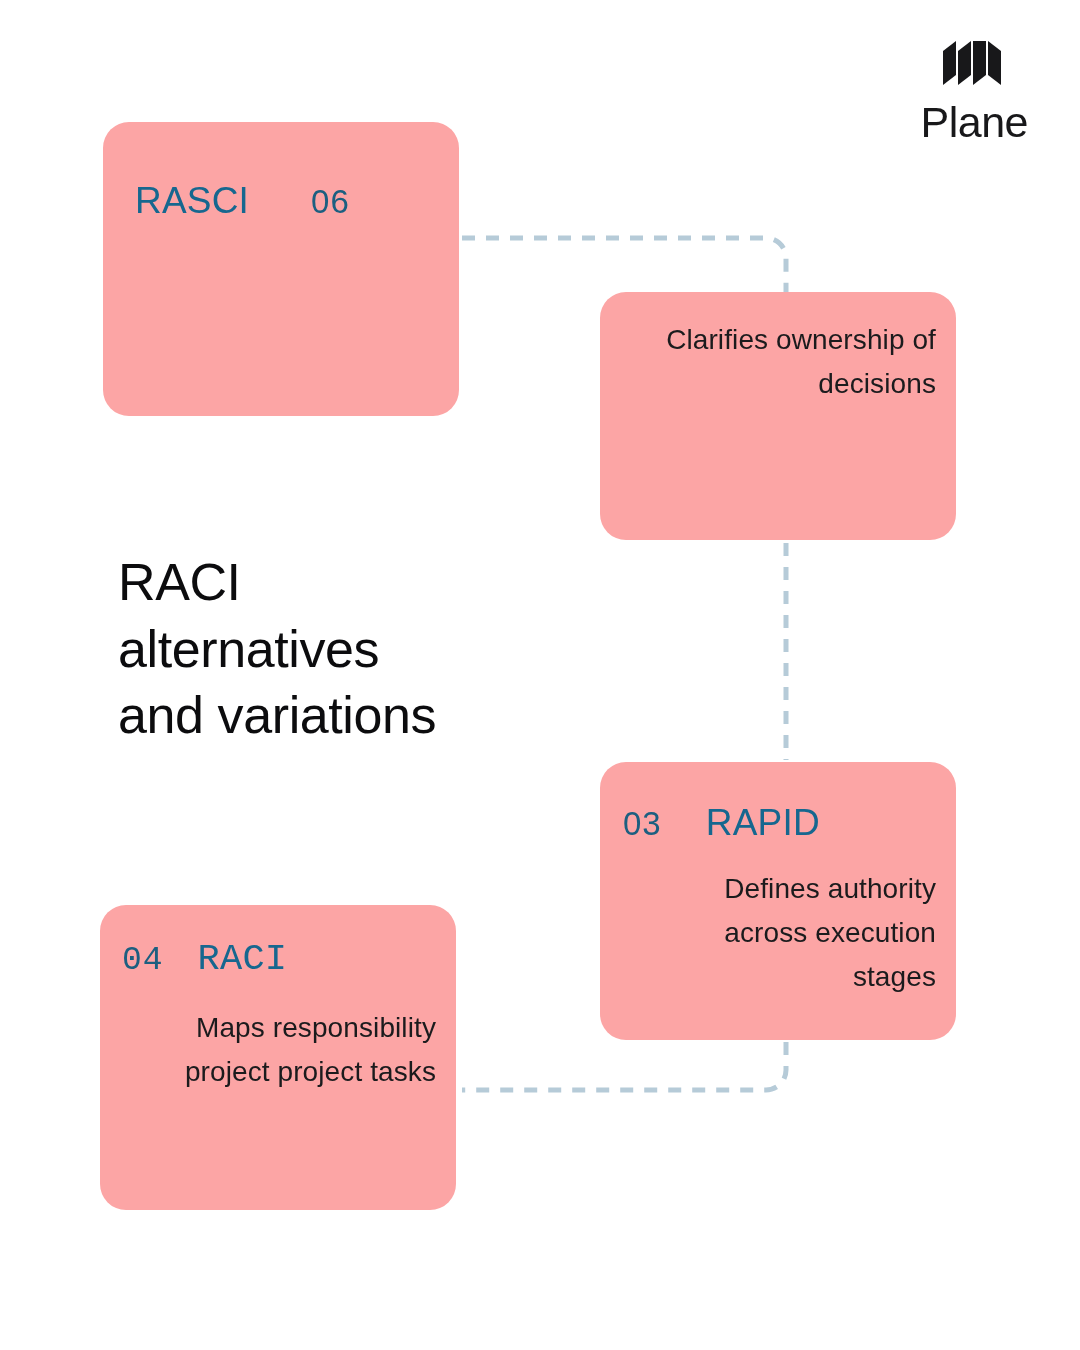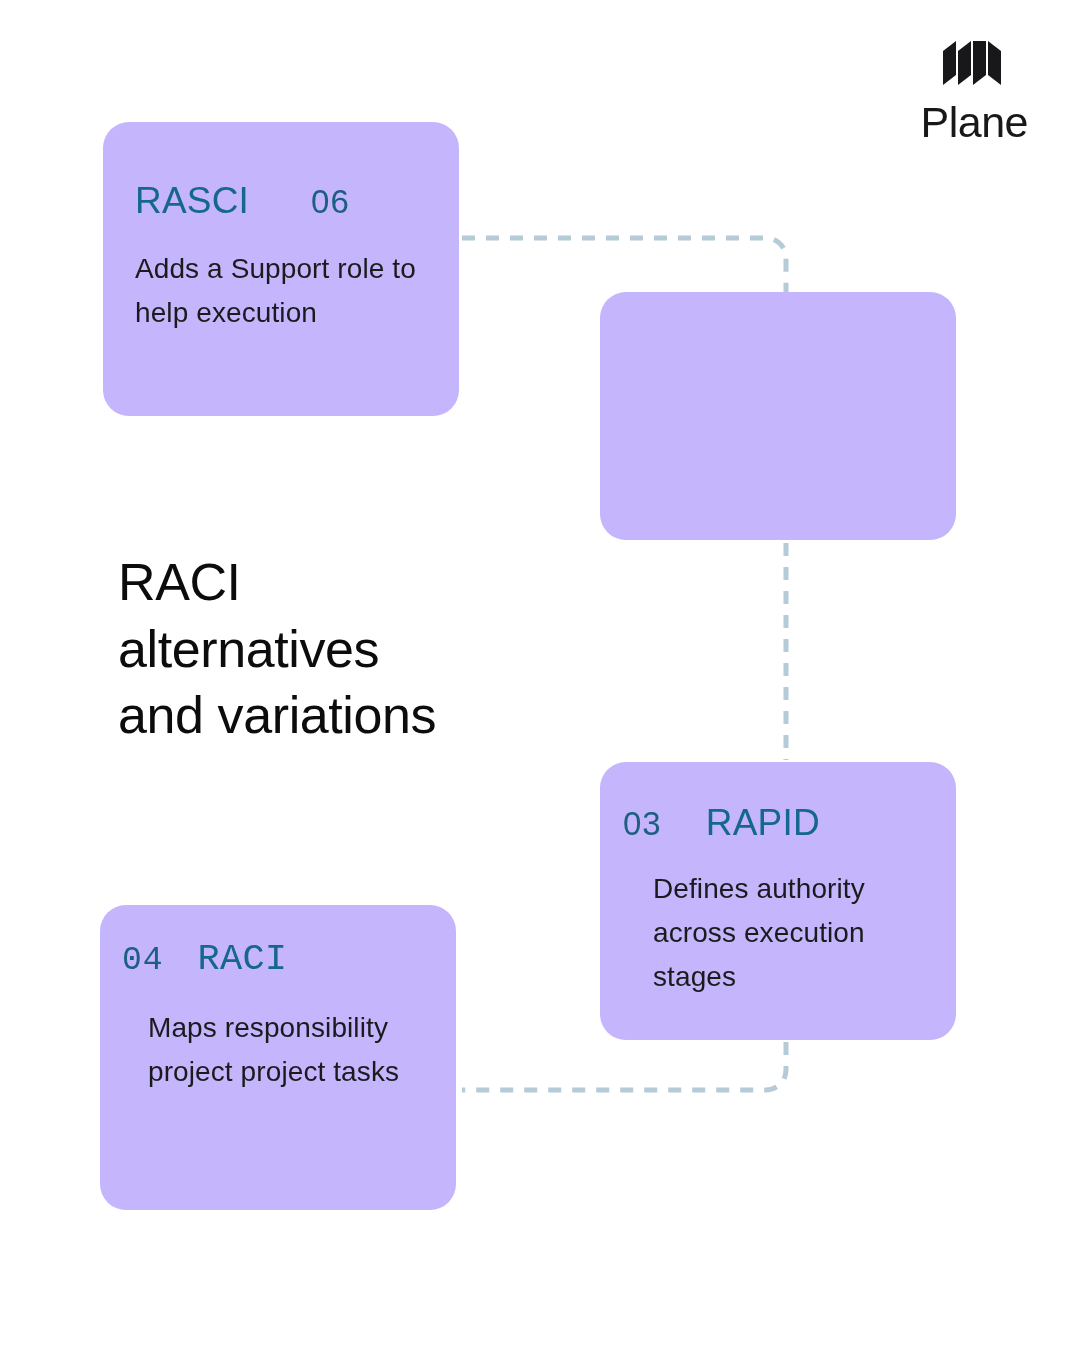--- a/index.html
+++ b/index.html
@@ -52,23 +52,24 @@
     fill: none;
     stroke: #b6cbd8;
     stroke-width: 5;
     stroke-dasharray: 13 11;
     stroke-linecap: butt;
   }
 
   
   .card {
     position: absolute;
-    background: #c4b5fd;
+    background: #fca5a5;
     border-radius: 26px;
     box-sizing: border-box;
+    text-align: right;
   }
   .card-head {
     display: flex;
     align-items: baseline;
     white-space: nowrap;
   }
   .card-title {
     font-size: 37px;
     font-weight: 500;
     color: #16678f;
@@ -144,24 +145,24 @@
   <path class="conn-path" d="M462 238 H 766 a 20 20 0 0 1 20 20 V 300"></path>
   <path class="conn-path" d="M786 543 V 760"></path>
   <path class="conn-path" d="M786 1042 V 1070 a 20 20 0 0 1 -20 20 H 462"></path>
 </svg>
 
 <div class="card" id="card-1">
   <div class="card-head">
     <span class="card-title">RASCI</span>
     <span class="card-num">06</span>
   </div>
-  <div class="card-body">Adds a Support role to help execution</div>
 </div>
 
 <div class="card" id="card-2">
+  <div class="card-body">Clarifies ownership of decisions</div>
 </div>
 
 <div class="card" id="card-3">
   <div class="card-head">
     <span class="card-num">03</span>
     <span class="card-title">RAPID</span>
   </div>
   <div class="card-body">Defines authority across execution stages</div>
 </div>
 

